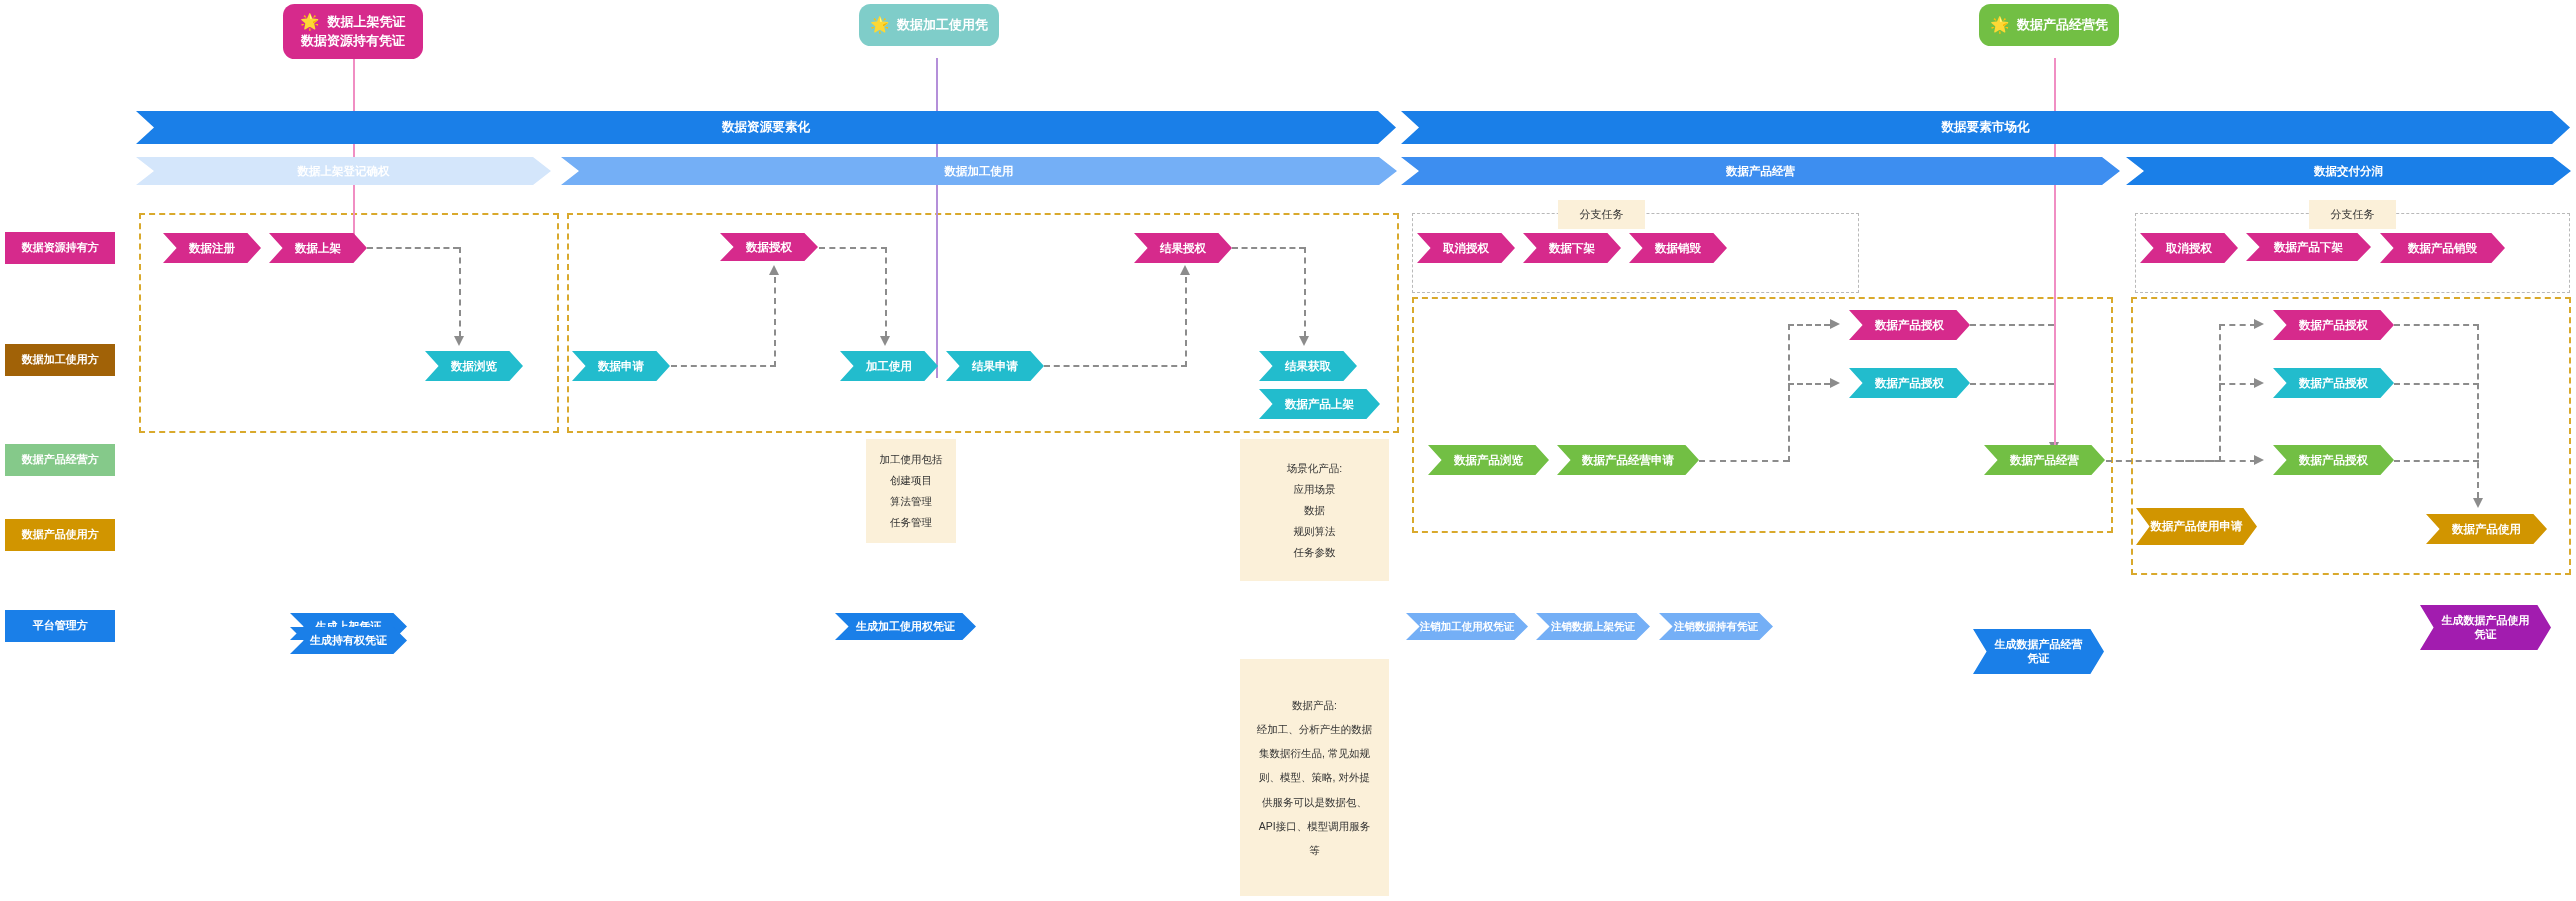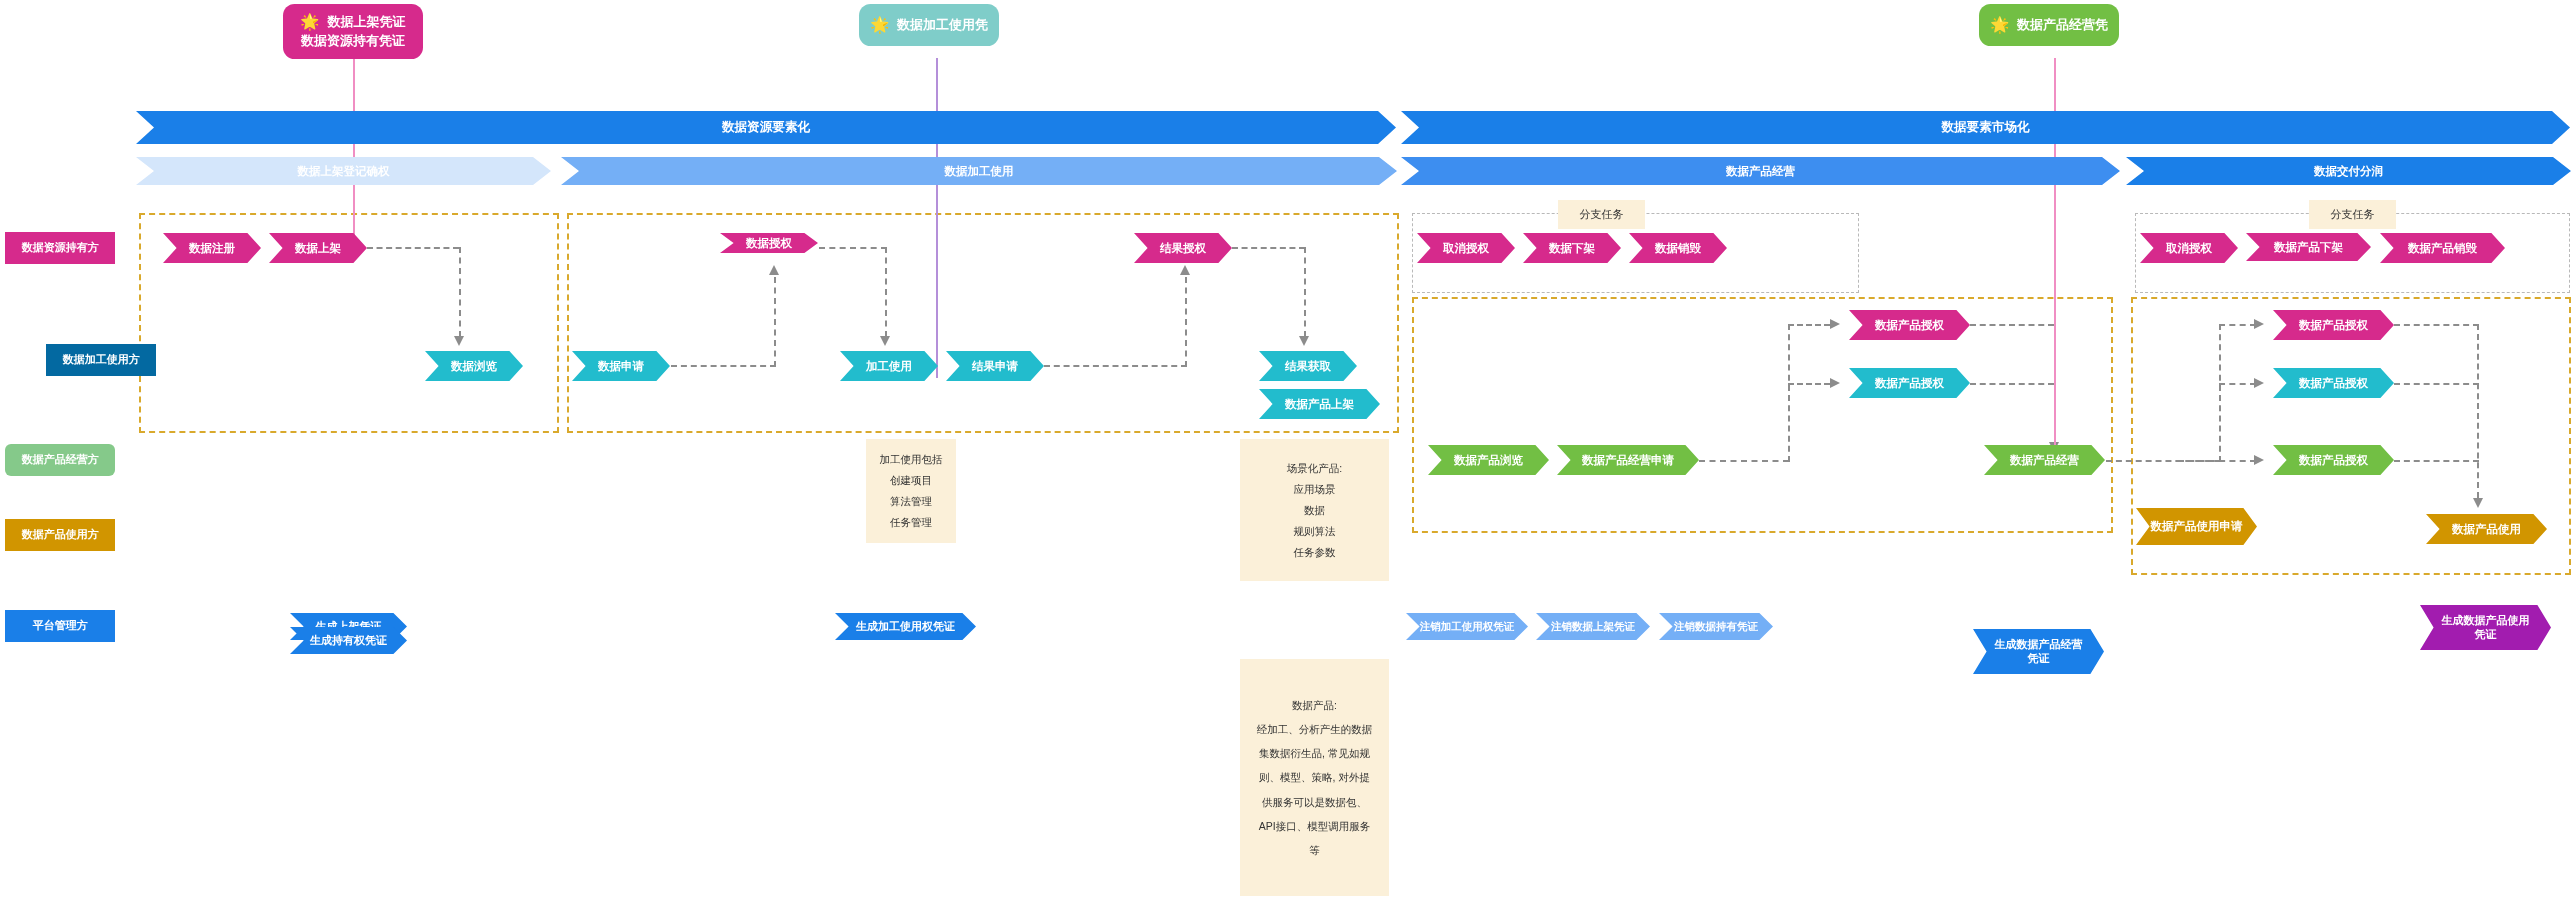--- a/index.html
+++ b/index.html
@@ -113,24 +113,24 @@
   <div class="banner banner-l-r" style="left:1401px;top:157px;width:719px;height:28px;background:#3d8ef0;font-size:11.5px;">
     <span>数据产品经营</span>
   </div>
   <div class="banner banner-l-r" style="left:2126px;top:157px;width:445px;height:28px;background:#1a7fe8;font-size:11.5px;">
     <span>数据交付分润</span>
   </div>
 
   <div class="lane" style="left:5.2px;top:232px;width:110px;height:31.5px;background:#d62a8c;font-size:11px;">
     <span>数据资源持有方</span>
   </div>
-  <div class="lane" style="left:5.2px;top:344px;width:110px;height:31.5px;background:#0369a1;font-size:11px;margin-left:41px;">
+  <div class="lane" style="left:5.2px;top:344px;width:110px;height:31.5px;background:#a16207;font-size:11px;">
     <span>数据加工使用方</span>
   </div>
-  <div class="lane" style="left:5.2px;top:444px;width:110px;height:31.5px;background:#85c98a;font-size:11px;border-radius:6px;">
+  <div class="lane" style="left:5.2px;top:444px;width:110px;height:31.5px;background:#85c98a;font-size:11px;">
     <span>数据产品经营方</span>
   </div>
   <div class="lane" style="left:5.2px;top:519px;width:110px;height:31.5px;background:#d19500;font-size:11px;">
     <span>数据产品使用方</span>
   </div>
   <div class="lane" style="left:5.2px;top:610px;width:110px;height:31.5px;background:#1a7fe8;font-size:11px;">
     <span>平台管理方</span>
   </div>
 
   <div class="frame gold" style="left:139px;top:213px;width:420px;height:220px;"></div>
@@ -147,21 +147,21 @@
     <span>分支任务</span>
   </div>
 
   <div class="chev" style="left:163px;top:233px;width:98px;height:30px;background:#d62a8c;font-size:11.5px;">
     <span>数据注册</span>
   </div>
   <div class="chev" style="left:269px;top:233px;width:98px;height:30px;background:#d62a8c;font-size:11.5px;">
     <span>数据上架</span>
   </div>
 
-  <div class="chev" style="left:720px;top:233px;width:98px;height:20px;background:#d62a8c;font-size:11.5px;">
+  <div class="chev" style="left:720px;top:233px;width:98px;height:28px;background:#d62a8c;font-size:11.5px;">
     <span>数据授权</span>
   </div>
 
   <div class="chev" style="left:1134px;top:233px;width:98px;height:30px;background:#d62a8c;font-size:11.5px;">
     <span>结果授权</span>
   </div>
 
   <div class="chev" style="left:1417px;top:233px;width:98px;height:30px;background:#d62a8c;font-size:11.5px;">
     <span>取消授权</span>
   </div>

